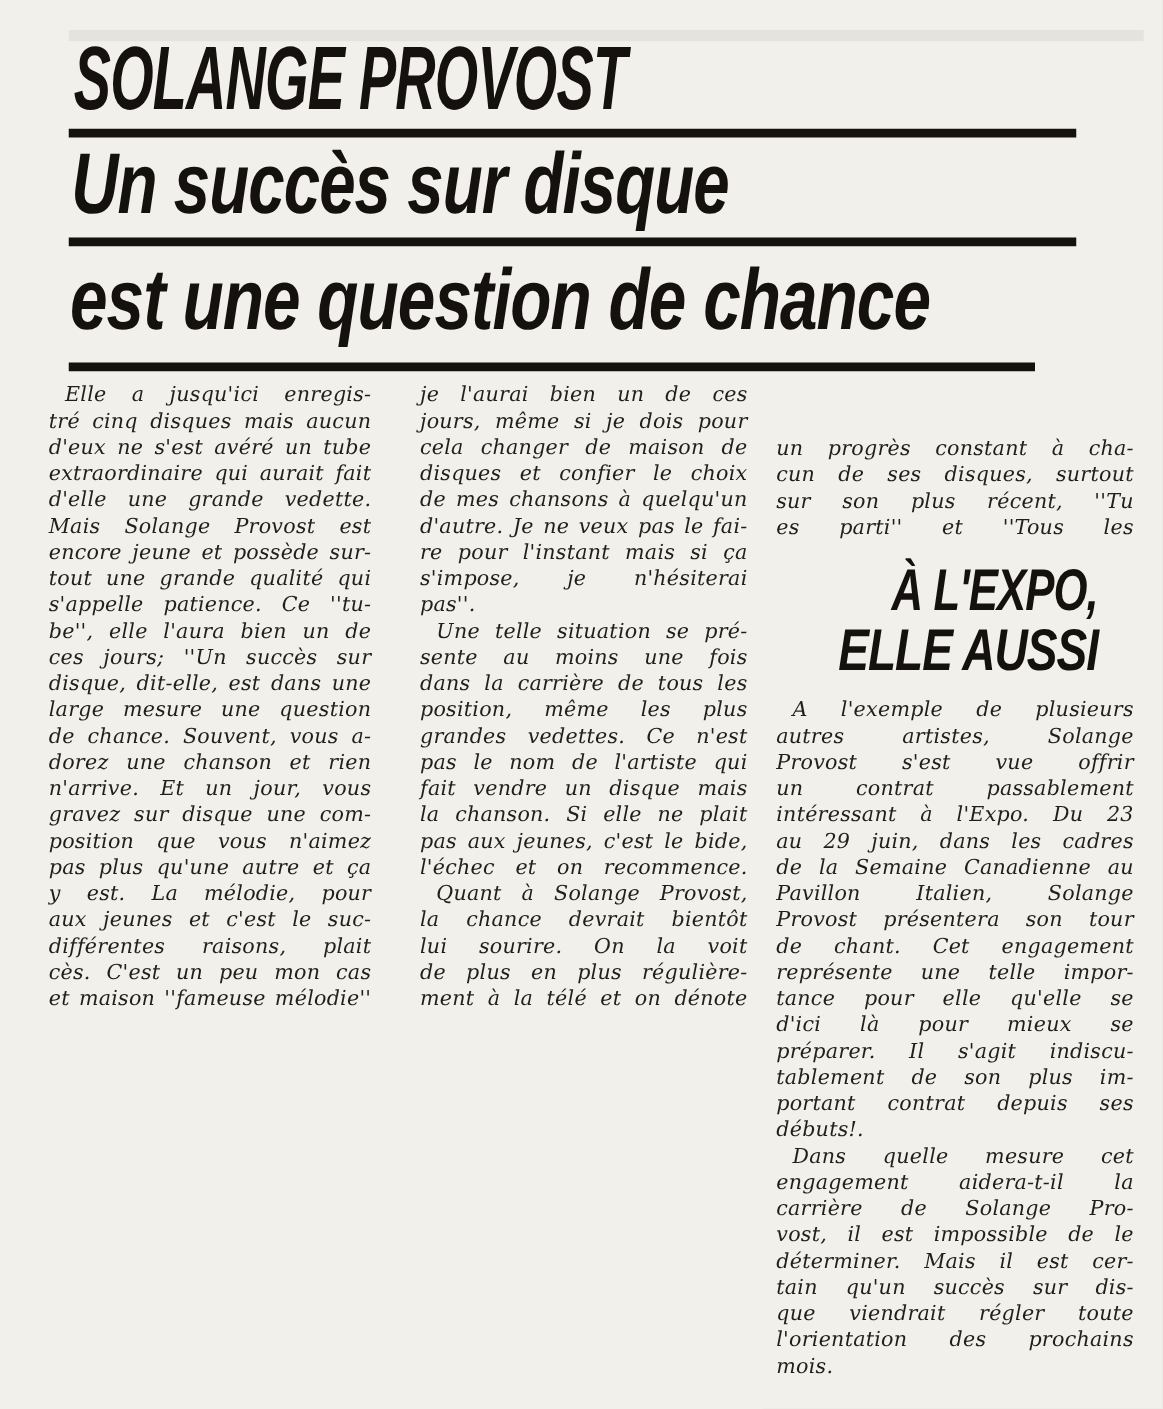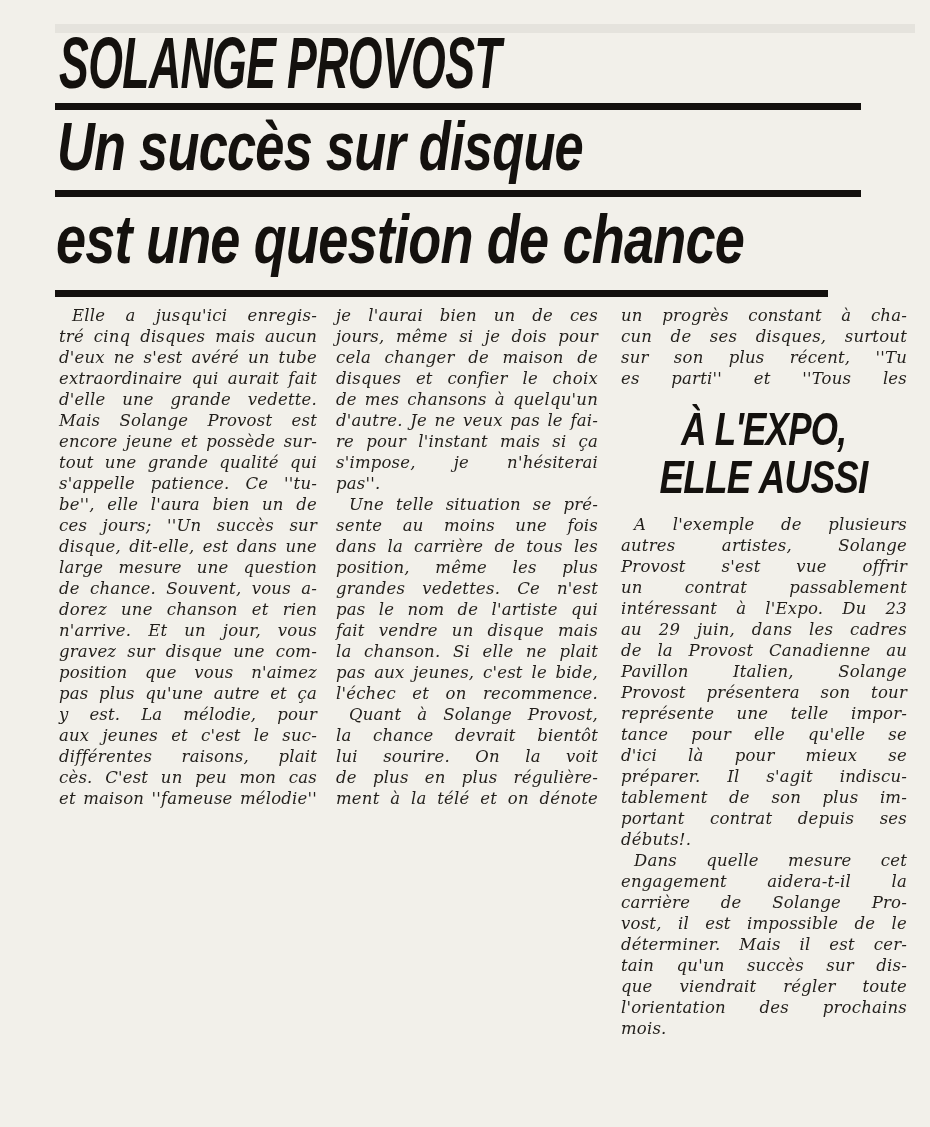--- a/index.html
+++ b/index.html
@@ -49,40 +49,40 @@
   .rule-1 { top: 103px; width: 806px; }
   .rule-2 { top: 190px; width: 806px; }
   .rule-3 { top: 290px; width: 773px; }
 
   
   .col {
     position: absolute;
     top: 305px;
     font-size: 16.5px;
   }
-  .col-1 { left: 59px;  width: 258px; }
+  .col-1 { left: 39px;  width: 258px; }
   .col-2 { left: 336px; width: 262px; }
-  .col-3 { left: 621px; width: 286px; }
+  .col-3 { left: 621px; width: 286px; margin-top: 43px; }
   .ln {
     height: 21px;
     line-height: 21px;
     text-align: justify;
     text-align-last: justify;
     letter-spacing: 0.2px;
     overflow: visible;
     white-space: normal;
   }
   .ln.indent { text-indent: 13px; }
   .ln.end { text-align-last: left; }
 
   
   .subhead {
     margin-top: 16px;
     margin-bottom: 13px;
-    text-align: center;
+    text-align: right;
   }
   .subhead .sh-line { height: 48px; }
   .sh {
     display: inline-block;
     font-family: "Liberation Sans", sans-serif;
     font-weight: bold;
     font-size: 47px;
     line-height: 48px;
     letter-spacing: -1px;
     white-space: nowrap;
@@ -180,23 +180,24 @@
       </div>
     </div>
 
     <div>
         <div class="ln indent">A l'exemple de plusieurs</div>
         <div class="ln">autres artistes, Solange</div>
         <div class="ln">Provost s'est vue offrir</div>
         <div class="ln">un contrat passablement</div>
         <div class="ln">intéressant à l'Expo. Du 23</div>
         <div class="ln">au 29 juin, dans les cadres</div>
-        <div class="ln">de la Provost Canadienne au</div>
+        <div class="ln">de la Semaine Canadienne au</div>
         <div class="ln">Pavillon Italien, Solange</div>
         <div class="ln">Provost présentera son tour</div>
+        <div class="ln">de chant. Cet engagement</div>
         <div class="ln">représente une telle impor-</div>
         <div class="ln">tance pour elle qu'elle se</div>
         <div class="ln">d'ici là pour mieux se</div>
         <div class="ln">préparer. Il s'agit indiscu-</div>
         <div class="ln">tablement de son plus im-</div>
         <div class="ln">portant contrat depuis ses</div>
         <div class="ln end">débuts!.</div>
         <div class="ln indent">Dans quelle mesure cet</div>
         <div class="ln">engagement aidera-t-il la</div>
         <div class="ln">carrière de Solange Pro-</div>

